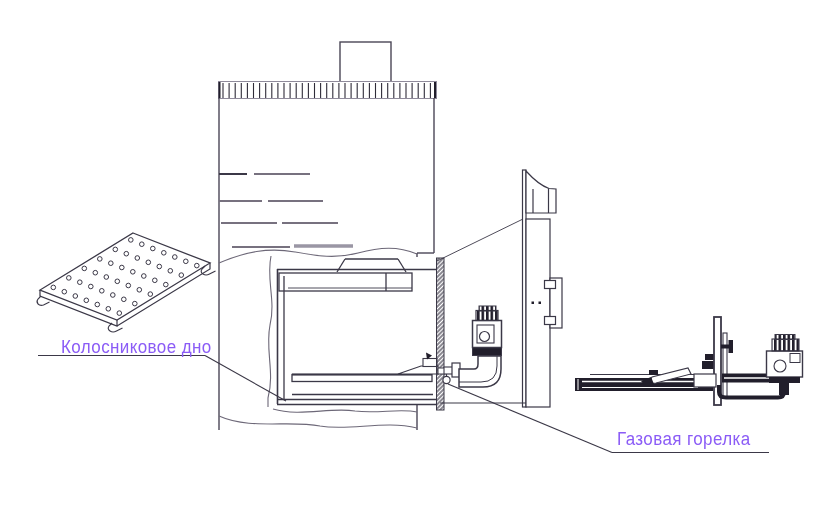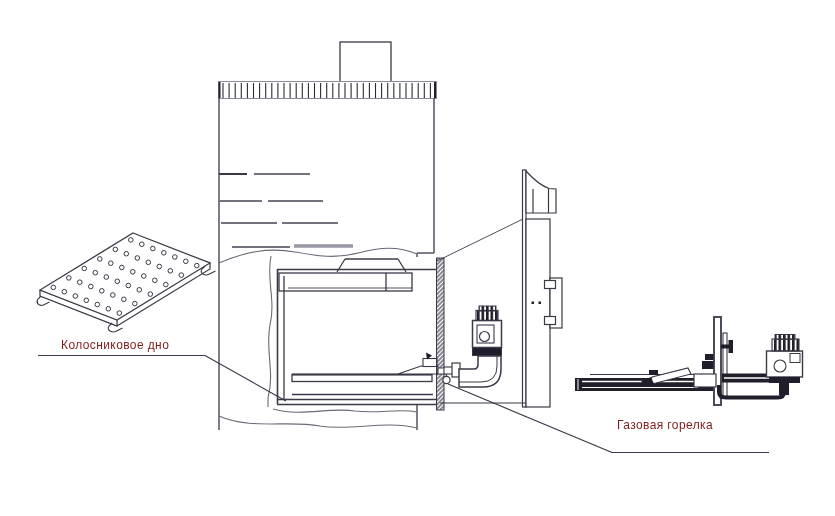--- a/index.html
+++ b/index.html
@@ -1,19 +1,19 @@
 <!DOCTYPE html>
 <html><head>
 <meta charset="utf-8">
 <style>
   html,body{margin:0;padding:0;background:#fff;}
   #stage{position:relative;width:835px;height:516px;background:#ffffff;overflow:hidden;
          font-family:"Liberation Sans", sans-serif;}
   svg{position:absolute;left:0;top:0;}
-  .lbl{position:absolute;color:#7f1d1d;font-size:12px;letter-spacing:.4px;white-space:nowrap;
+  .lbl{position:absolute;color:#8b5cf6;font-size:17px;letter-spacing:.4px;white-space:nowrap;
        transform:scaleY(1.05);}
 </style>
 </head>
 <body>
 
 <div id="stage">
 <svg width="835" height="516" viewBox="0 0 835 516">
   <defs>
     <pattern id="hatch" width="3" height="3" patternUnits="userSpaceOnUse" patternTransform="rotate(45)">
       <line x1="1" y1="0" x2="1" y2="3" stroke="#3b3847" stroke-width="1.2"></line>
@@ -244,14 +244,14 @@
 
   <g stroke="#3b3847" stroke-width="1.1" fill="none">
     <line x1="38" y1="355.5" x2="205" y2="355.5"></line>
     <line x1="205" y1="355.5" x2="286" y2="401"></line>
     <line x1="612" y1="452.5" x2="769" y2="452.5"></line>
     <line x1="448" y1="384" x2="612" y2="452.5"></line>
   </g>
 </svg>
 
 <div class="lbl" style="left:61px;top:338px;">Колосниковое дно</div>
-<div class="lbl" style="left:617px;top:418px;">Газовая горелка</div>
+<div class="lbl" style="left:617px;top:430px;">Газовая горелка</div>
 </div>
 
 </body></html>

